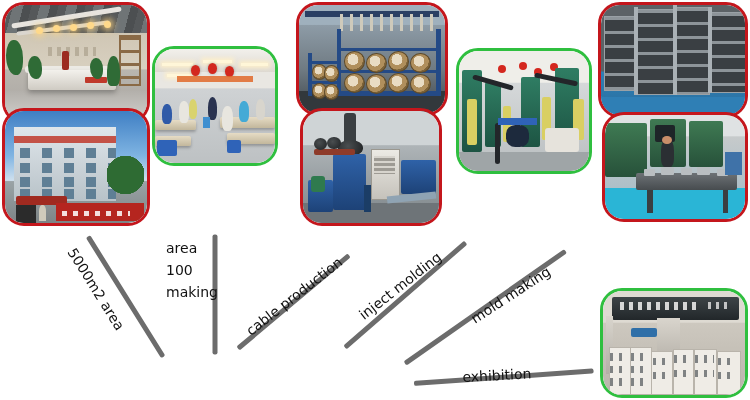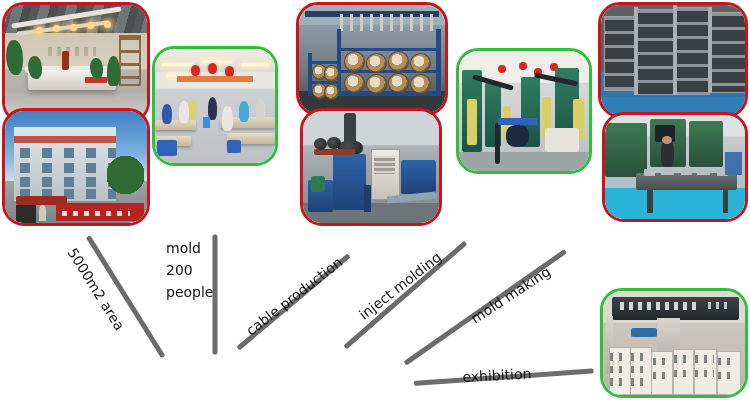--- a/index.html
+++ b/index.html
@@ -334,22 +334,22 @@
   </div>
 
   <div class="pline" style="left:88px;top:234px;width:142px;height:5px;transform:rotate(58deg);"></div>
   <div class="pline" style="left:215px;top:232px;width:120px;height:5px;transform:rotate(90deg);"></div>
   <div class="pline" style="left:238px;top:346px;width:145px;height:5px;transform:rotate(-40deg);"></div>
   <div class="pline" style="left:345px;top:345px;width:160px;height:5px;transform:rotate(-41deg);"></div>
   <div class="pline" style="left:405px;top:361px;width:196px;height:5px;transform:rotate(-35deg);"></div>
   <div class="pline" style="left:414px;top:381px;width:180px;height:5px;transform:rotate(-4deg);"></div>
 
   <div class="lbl rot" style="left:78px;top:245px;font-size:14px;transform:rotate(58deg);">5000m2 area</div>
-  <div class="lbl" style="left:166px;top:240px;font-size:14px;">mold</div>
-  <div class="lbl" style="left:166px;top:262px;font-size:14px;">200</div>
-  <div class="lbl" style="left:166px;top:284px;font-size:14px;">people</div>
+  <div class="lbl" style="left:166px;top:240px;font-size:14px;">area</div>
+  <div class="lbl" style="left:166px;top:262px;font-size:14px;">100</div>
+  <div class="lbl" style="left:166px;top:284px;font-size:14px;">making</div>
   <div class="lbl rot" style="left:243px;top:326px;font-size:14px;transform:rotate(-38deg);">cable production</div>
   <div class="lbl rot" style="left:356px;top:310px;font-size:14px;transform:rotate(-38deg);">inject molding</div>
   <div class="lbl rot" style="left:468px;top:313px;font-size:14px;transform:rotate(-33deg);">mold making</div>
   <div class="lbl rot" style="left:462px;top:369px;font-size:14px;transform:rotate(-3deg);">exhibition</div>
 
 
 </div>
 
 </body></html>

